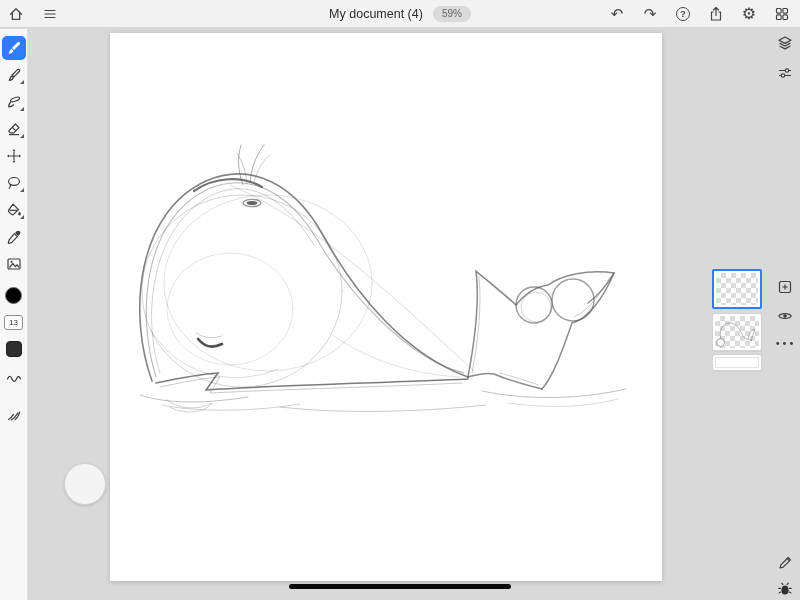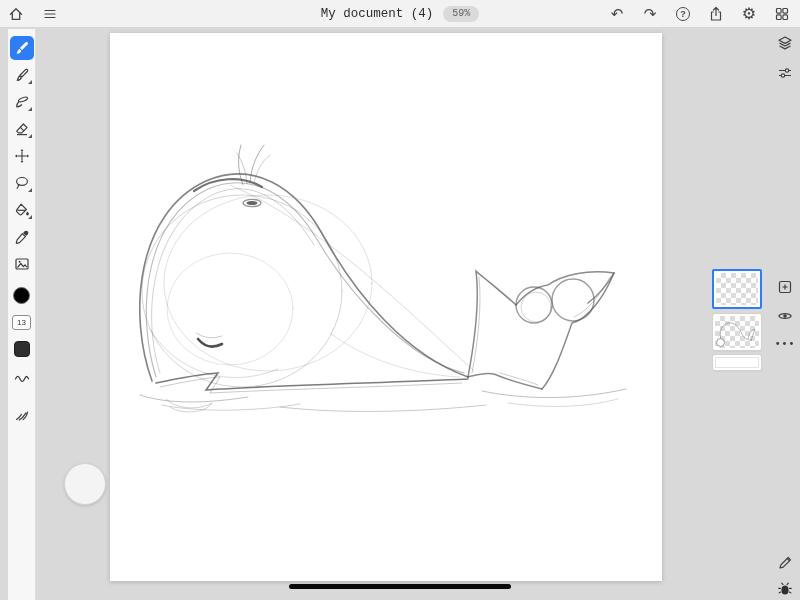--- a/index.html
+++ b/index.html
@@ -6,35 +6,35 @@
   html,body { width:800px; height:600px; }
   body { font-family:"Liberation Sans", sans-serif; background:#d8d8d8; }
   .app { position:relative; width:800px; height:600px; background:#d9d9da; overflow:hidden; }
 
   
   .topbar { position:absolute; left:0; top:0; width:800px; height:28px;
             background:#f2f2f3; border-bottom:1px solid #d6d6d6;
             display:flex; align-items:center; }
   .topbar-left { position:absolute; left:6px; top:0; height:28px; display:flex; align-items:center; gap:14px; }
   .topbar-center { position:absolute; left:0; right:0; top:0; height:28px;
-                   display:flex; align-items:center; justify-content:center; gap:10px; pointer-events:none;font-family:Liberation Mono, monospace; }
+                   display:flex; align-items:center; justify-content:center; gap:10px; pointer-events:none; }
   .topbar-right { position:absolute; right:8px; top:0; height:28px; display:flex; align-items:center; gap:13px; }
   .tb-btn { width:20px; height:20px; display:flex; align-items:center; justify-content:center;
             border:none; background:transparent; cursor:pointer; color:#444; }
   .doc-title { font-size:12.5px; color:#2c2c2c; }
   .zoom-badge { font-size:10px; color:#636363; background:#dadada; border-radius:9px;
                 padding:2px 9px; line-height:12px; }
   .glyph { font-family:"DejaVu Sans", sans-serif; font-size:15px; line-height:1; color:#444; }
   .gear  { font-size:16px; }
   .help-circle { width:14px; height:14px; border:1.3px solid #4a4a4a; border-radius:50%;
                  font-size:9px; font-weight:bold; color:#4a4a4a;
                  display:flex; align-items:center; justify-content:center; }
 
   
-  .left-toolbar { position:absolute; left:8px; top:29px; width:28px; height:571px;
+  .left-toolbar { position:absolute; left:0; top:29px; width:28px; height:571px;
                   background:#f7f7f8; border-right:1px solid #dedede;
                   display:flex; flex-direction:column; align-items:center; padding-top:5px; }
   .tool { position:relative; width:28px; height:26px; margin-top:1px; border:none; background:transparent;
           display:flex; align-items:center; justify-content:center; cursor:pointer; }
   .tool.selected { width:24px; height:24px; margin:2px 0 1px 0; border-radius:5px; background:#2e7cf6; }
   .corner { position:absolute; right:4px; bottom:4px; width:0; height:0;
             border-left:4px solid transparent; border-bottom:4px solid #5a5a5a; }
   .swatch-circle { width:17px; height:17px; border-radius:50%; background:#000; border:1px solid #6f6f6f; margin-top:10px; cursor:pointer; }
   .size-box { width:19px; height:15px; margin-top:11px; border:1px solid #8f8f8f; border-radius:3px;
               background:#fdfdfd; font-size:8px; color:#333; display:flex; align-items:center; justify-content:center; cursor:pointer; }

